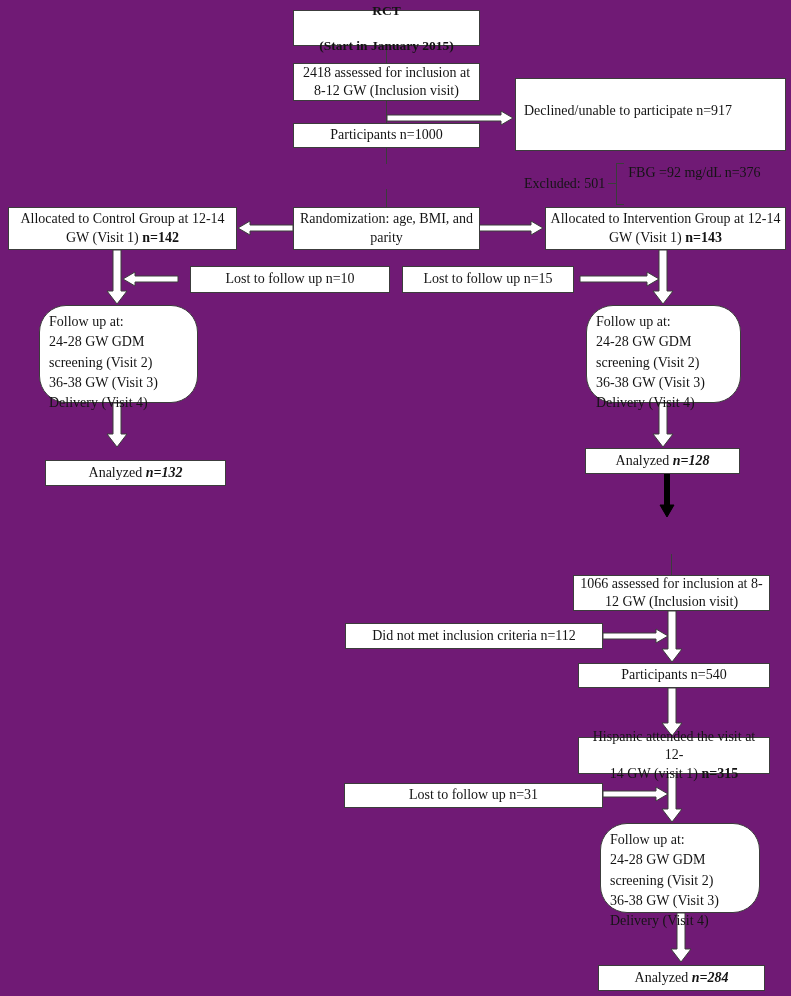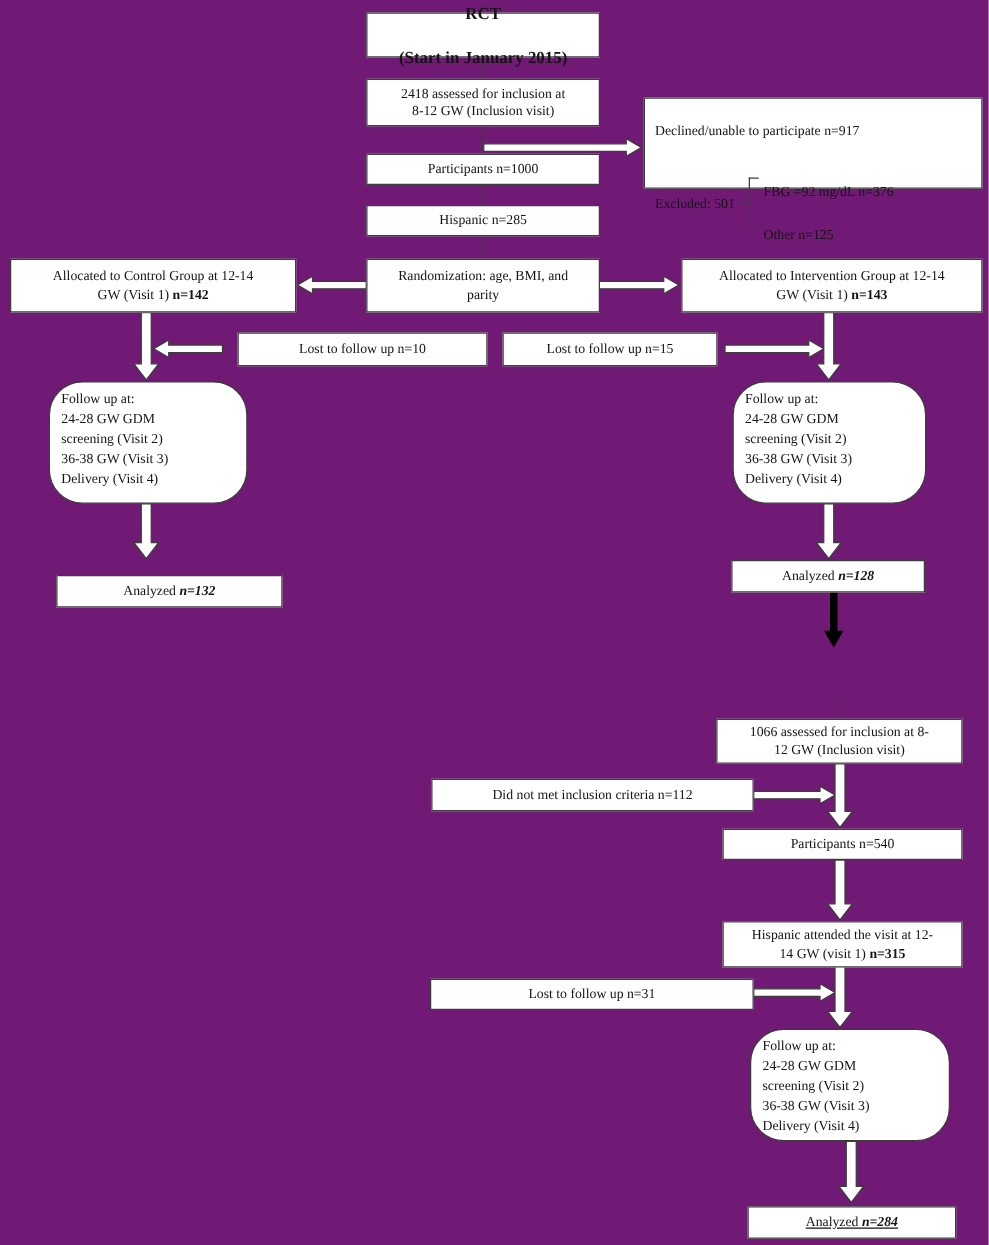--- a/index.html
+++ b/index.html
@@ -4,21 +4,21 @@
 <style>
   html,body{margin:0;padding:0;background:#fff;}
   #canvas{
     position:relative;width:791px;height:996px;background:#701a75;overflow:hidden;
     font-family:"Liberation Serif","DejaVu Serif",serif;color:#141414;
   }
   #connectors{position:absolute;left:0;top:0;pointer-events:none;}
   .box{
     position:absolute;box-sizing:border-box;border:1px solid #3c3c3c;background:#fff;
     display:flex;align-items:center;justify-content:center;text-align:center;
-    font-size:11px;line-height:1.3;padding:2px 4px;white-space:pre-line;
+    font-size:14px;line-height:1.3;padding:2px 4px;white-space:pre-line;
   }
   .box .t{display:block;}
   .bold{font-weight:bold;}
   .bn{font-weight:bold;}
   .bni{font-weight:bold;font-style:italic;}
   .leftalign{align-items:flex-start;justify-content:flex-start;text-align:left;
     padding:6px 9px;line-height:1.45;border-radius:27px;}
   
   .excl{display:block;text-align:left;padding:5px 8px;}
   .excl-row{display:flex;align-items:center;margin-top:2px;}
@@ -41,21 +41,21 @@
   #b-fu2    {left:586px;top:305px;width:155px;height:98px;}
   #b-a132   {left:45px; top:460px;width:181px;height:26px;}
   #b-a128   {left:585px;top:448px;width:155px;height:26px;}
   #b-trans  {left:572px;top:517px;width:198px;height:37px;}
   #b-1066   {left:573px;top:575px;width:197px;height:36px;}
   #b-dnm    {left:345px;top:623px;width:258px;height:26px;}
   #b-p954   {left:578px;top:663px;width:192px;height:25px;}
   #b-h315   {left:578px;top:737px;width:192px;height:37px;}
   #b-l31    {left:344px;top:783px;width:259px;height:25px;}
   #b-fu3    {left:600px;top:823px;width:160px;height:90px;}
-  #b-a284   {left:598px;top:965px;width:167px;height:26px;text-decoration:underline;}
+  #b-a284   {left:598px;top:965px;width:167px;height:26px;}
 </style>
 </head>
 <body>
 
 <div id="canvas">
 
   <svg id="connectors" width="791" height="996" viewBox="0 0 791 996">
 
     <path d="M386.5 46 V63 M386.5 101 V123 M386.5 148 V164 M386.5 189 V207 M671.5 554 V575" stroke="#3c3c3c" stroke-width="1" fill="none"></path>
 
@@ -99,23 +99,20 @@
         <span>FBG =92 mg/dL n=376</span><br>
         <span>Other n=125</span>
       </span>
     </div>
   </div>
 
   <div class="box" id="b-p1000">
     <span class="t">Participants n=1000</span>
   </div>
 
-  <div class="box" id="b-h285">
-    <span class="t">Hispanic n=285</span>
-  </div>
 
   <div class="box" id="b-rand">
     <span class="t">Randomization: age, BMI, and
 parity</span>
   </div>
 
   <div class="box" id="b-ctrl">
     <div class="t"><span>Allocated to Control Group at 12-14
 GW (Visit 1) </span><span class="bn">n=142</span></div>
   </div>

